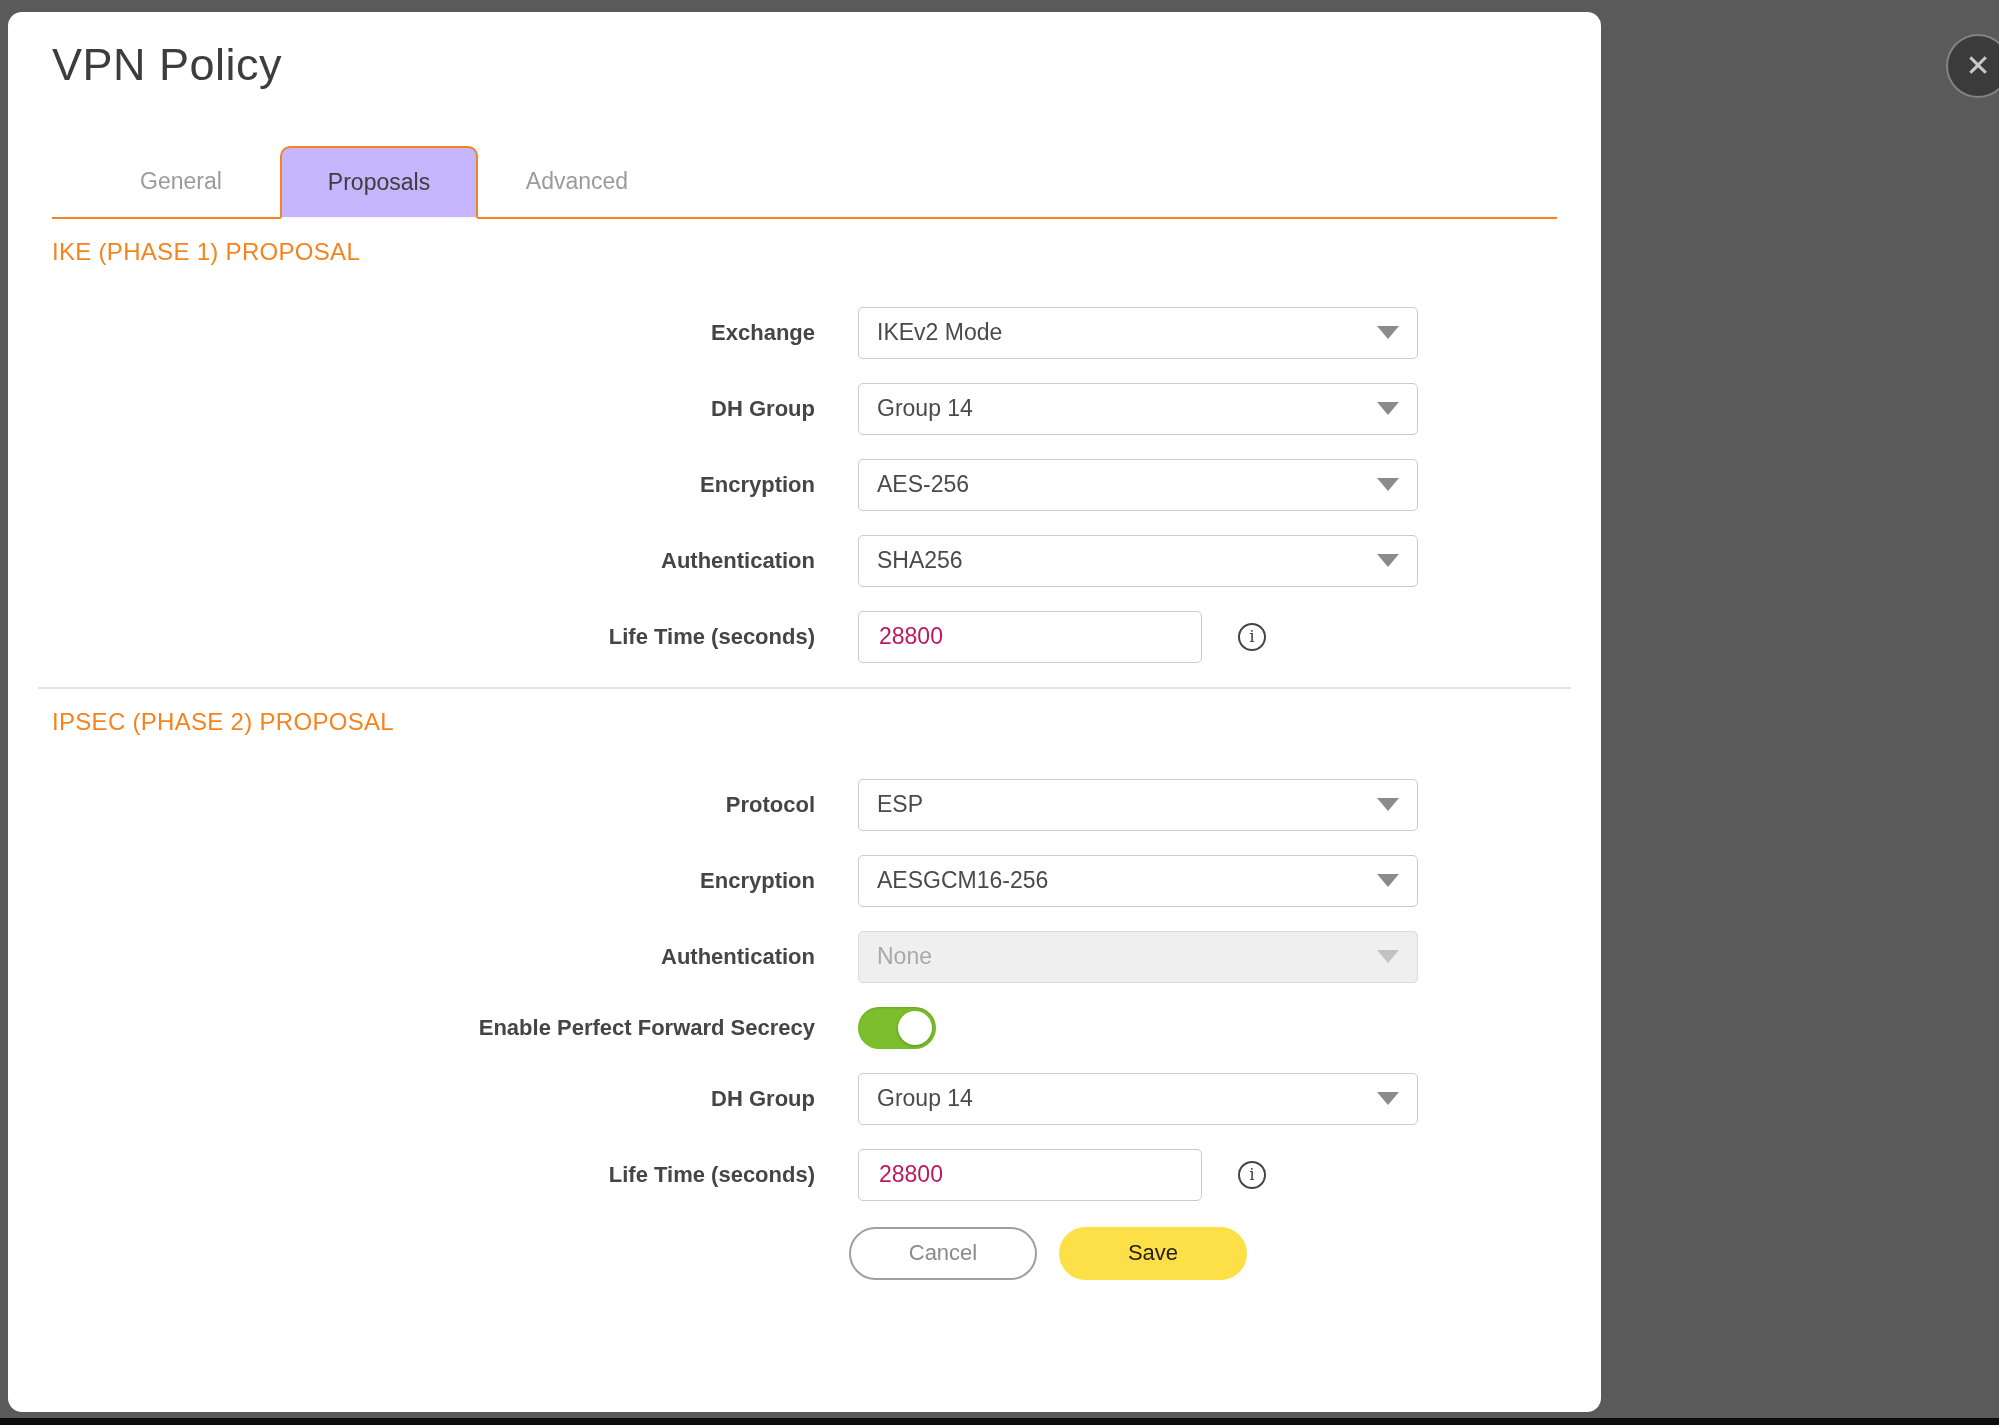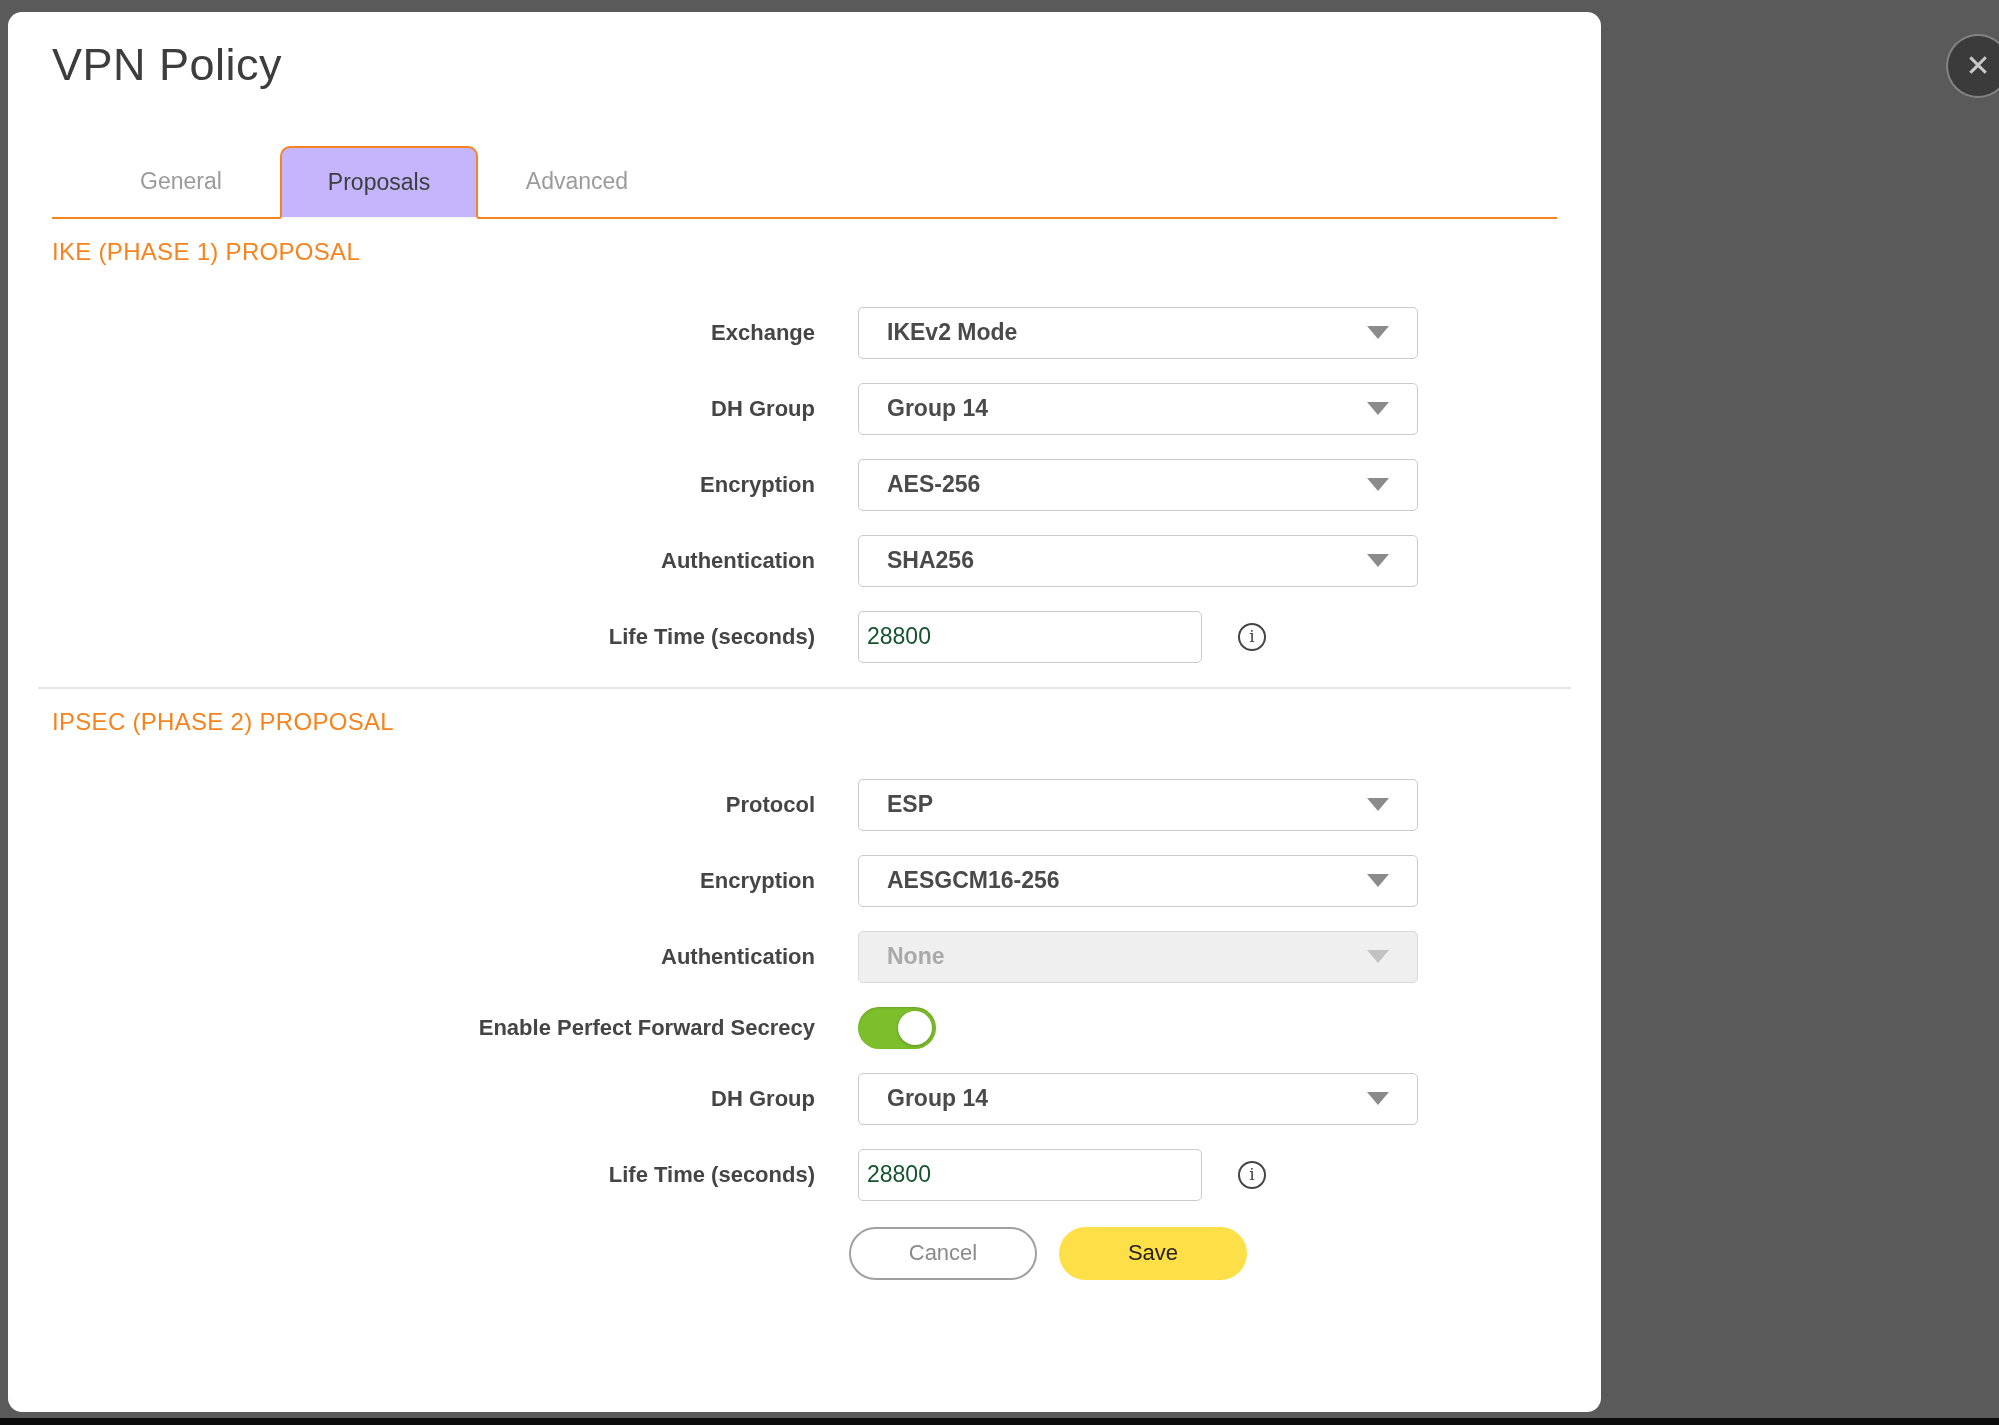--- a/index.html
+++ b/index.html
@@ -59,34 +59,34 @@
   .form-row { display:flex; align-items:center; margin-bottom:24px;gap:9px; }
   .row-label {
     width:763px; flex-shrink:0; text-align:right;
     font-size:22px; font-weight:bold; color:#454545;
   }
   .row-control { margin-left:34px; display:flex; align-items:center; }
   .select-box {
     width:560px; height:52px; background:#ffffff;
     border:1.5px solid #cbcbcb; border-radius:5px;
     display:flex; align-items:center; justify-content:space-between;
-    padding:0 28px; cursor:pointer;font-weight:bold;
+    padding:0 18px; cursor:pointer;
   }
   .select-value { font-size:23px; color:#4a4a4a; }
   .select-arrow {
     width:0; height:0;
     border-left:11px solid transparent; border-right:11px solid transparent;
     border-top:13px solid #8b8b8b;
   }
   .select-box.disabled { background:#efefef; border-color:#d9d9d9; cursor:default; }
   .select-box.disabled .select-value { color:#a9a9a9; }
   .select-box.disabled .select-arrow { border-top-color:#c2c2c2; }
   .text-input {
     width:344px; height:52px; border:1.5px solid #cbcbcb; border-radius:5px;
-    padding:0 8px; font-size:23px; color:#14532d;
+    padding:0 20px; font-size:23px; color:#be185d;
     font-family:"Liberation Sans", sans-serif; background:#ffffff; outline:none;
   }
   .info-icon {
     margin-left:36px; width:28px; height:28px; flex-shrink:0;
     border:2px solid #454545; border-radius:50%;
     display:flex; align-items:center; justify-content:center; cursor:pointer;
   }
   .info-icon .info-i {
     font-family:"DejaVu Serif", serif; font-size:17px; color:#3f3f3f; line-height:1;
   }

